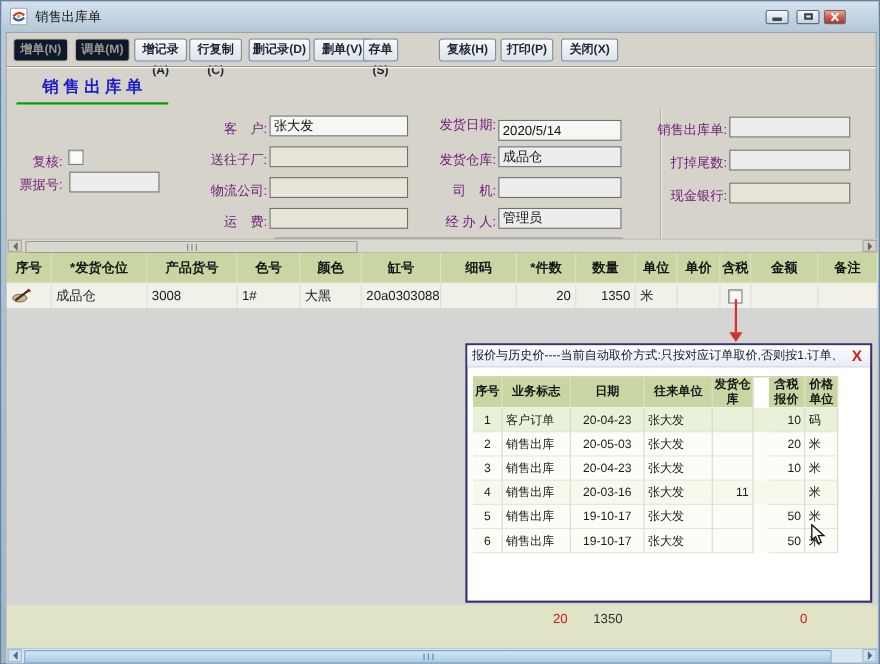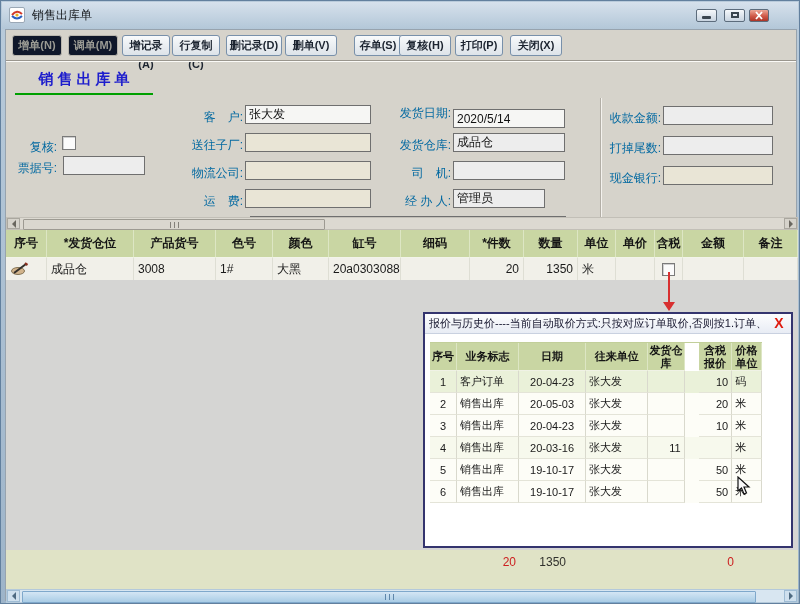--- a/index.html
+++ b/index.html
@@ -25,30 +25,30 @@
            border:1px solid #97a3ae;box-sizing:border-box;}
   
   .toolbar{position:absolute;left:0;top:0;width:100%;height:30px;}
   .tbtn{position:absolute;top:5px;height:21px;box-sizing:border-box;font-size:11px;font-weight:bold;
         color:#1c2430;background:linear-gradient(#f8fafb,#dde3e9);border:1px solid #7890aa;
         border-radius:3px;text-align:center;line-height:19px;cursor:default;}
   .tbtn.disabled{color:#9b9b94;background:#0f172a;border-color:#b9b6ae;}
   .tb0{left:6px;width:50px;}  .tb1{left:62px;width:50px;}
   .tb2{left:116px;width:48px;}.tb3{left:166px;width:48px;}
   .tb4{left:220px;width:56px;}.tb5{left:279px;width:52px;}
-  .tb6{left:348px;width:48px;}.tb7{left:393px;width:52px;}
+  .tb6{left:324px;width:32px;}.tb7{left:393px;width:52px;}
   .tb8{left:449px;width:48px;}.tb9{left:504px;width:52px;}
   .tool-sep{position:absolute;left:0;top:30px;width:100%;height:2px;
             border-top:1px solid #9a968e;border-bottom:1px solid #fbfaf7;box-sizing:border-box;}
   
   .form{position:absolute;left:0;top:32px;width:100%;height:155px;}
   .form-title{position:absolute;left:11px;top:8px;width:138px;text-align:center;
               font-size:15px;font-weight:bold;letter-spacing:4px;color:#1d1dcd;}
   .form-underline{position:absolute;left:9px;top:31px;width:138px;height:2px;background:#00a000;}
-  .flabel{position:absolute;font-size:12px;color:#0369a1;text-align:right;white-space:nowrap;}
+  .flabel{position:absolute;font-size:12px;color:#701a75;text-align:right;white-space:nowrap;}
   .finput{position:absolute;height:19px;box-sizing:border-box;border:1px solid #6f6f6f;
           background:#ededed;font-size:12px;font-family:inherit;padding:1px 3px;color:#111;}
   .finput.beige{background:#e9e5d6;}
   .finput.white{background:#f6f6f4;}
   .checkbox{position:absolute;width:14px;height:14px;background:#fbfbfb;border:1px solid #7a7a7a;
             box-sizing:border-box;box-shadow:inset 1px 1px 0 #cfcfcf;}
   .vgroove{position:absolute;left:594px;top:36px;width:2px;height:142px;
            border-left:1px solid #b2aea6;border-right:1px solid #f4f2ee;box-sizing:border-box;}
   
   .hscroll{position:absolute;left:0;width:792px;height:13px;box-sizing:border-box;}
@@ -184,25 +184,25 @@
       <div class="flabel" style="left:176px;top:158px;width:61px;">备　注:</div>
       <input class="finput" style="left: 244px; top: 154px; width: 316px;" readonly="" value="">
 
       <div class="flabel" style="left:381px;top:43px;width:64px;">发货日期:</div>
       <input class="finput white" style="left: 447px; top: 47px; width: 112px;" readonly="" value="2020/5/14">
       <div class="flabel" style="left:381px;top:75px;width:64px;">发货仓库:</div>
       <input class="finput" style="left: 447px; top: 71px; width: 112px;" readonly="" value="成品仓">
       <div class="flabel" style="left:381px;top:103px;width:64px;">司　机:</div>
       <input class="finput" style="left: 447px; top: 99px; width: 112px;" readonly="" value="">
       <div class="flabel" style="left:381px;top:131px;width:64px;">经 办 人:</div>
-      <input class="finput" style="left: 447px; top: 127px; width: 92px;" readonly="" value="管理员">
+      <input class="finput" style="left: 447px; top: 127px; width: 112px;" readonly="" value="管理员">
 
       <div class="vgroove"></div>
 
-      <div class="flabel" style="left:591px;top:48px;width:64px;">收款金额:</div>
+      <div class="flabel" style="left:591px;top:48px;width:64px;">销售出库单:</div>
       <input class="finput" style="left: 657px; top: 44px; width: 110px;" readonly="" value="">
       <div class="flabel" style="left:591px;top:78px;width:64px;">打掉尾数:</div>
       <input class="finput" style="left: 657px; top: 74px; width: 110px;" readonly="" value="">
       <div class="flabel" style="left:591px;top:108px;width:64px;">现金银行:</div>
       <input class="finput beige" style="left: 657px; top: 104px; width: 110px;" readonly="" value="">
     </div>
 
     <div class="hscroll hs-top">
       <div class="sb-arrow left">
           <span class="tri l"></span>

